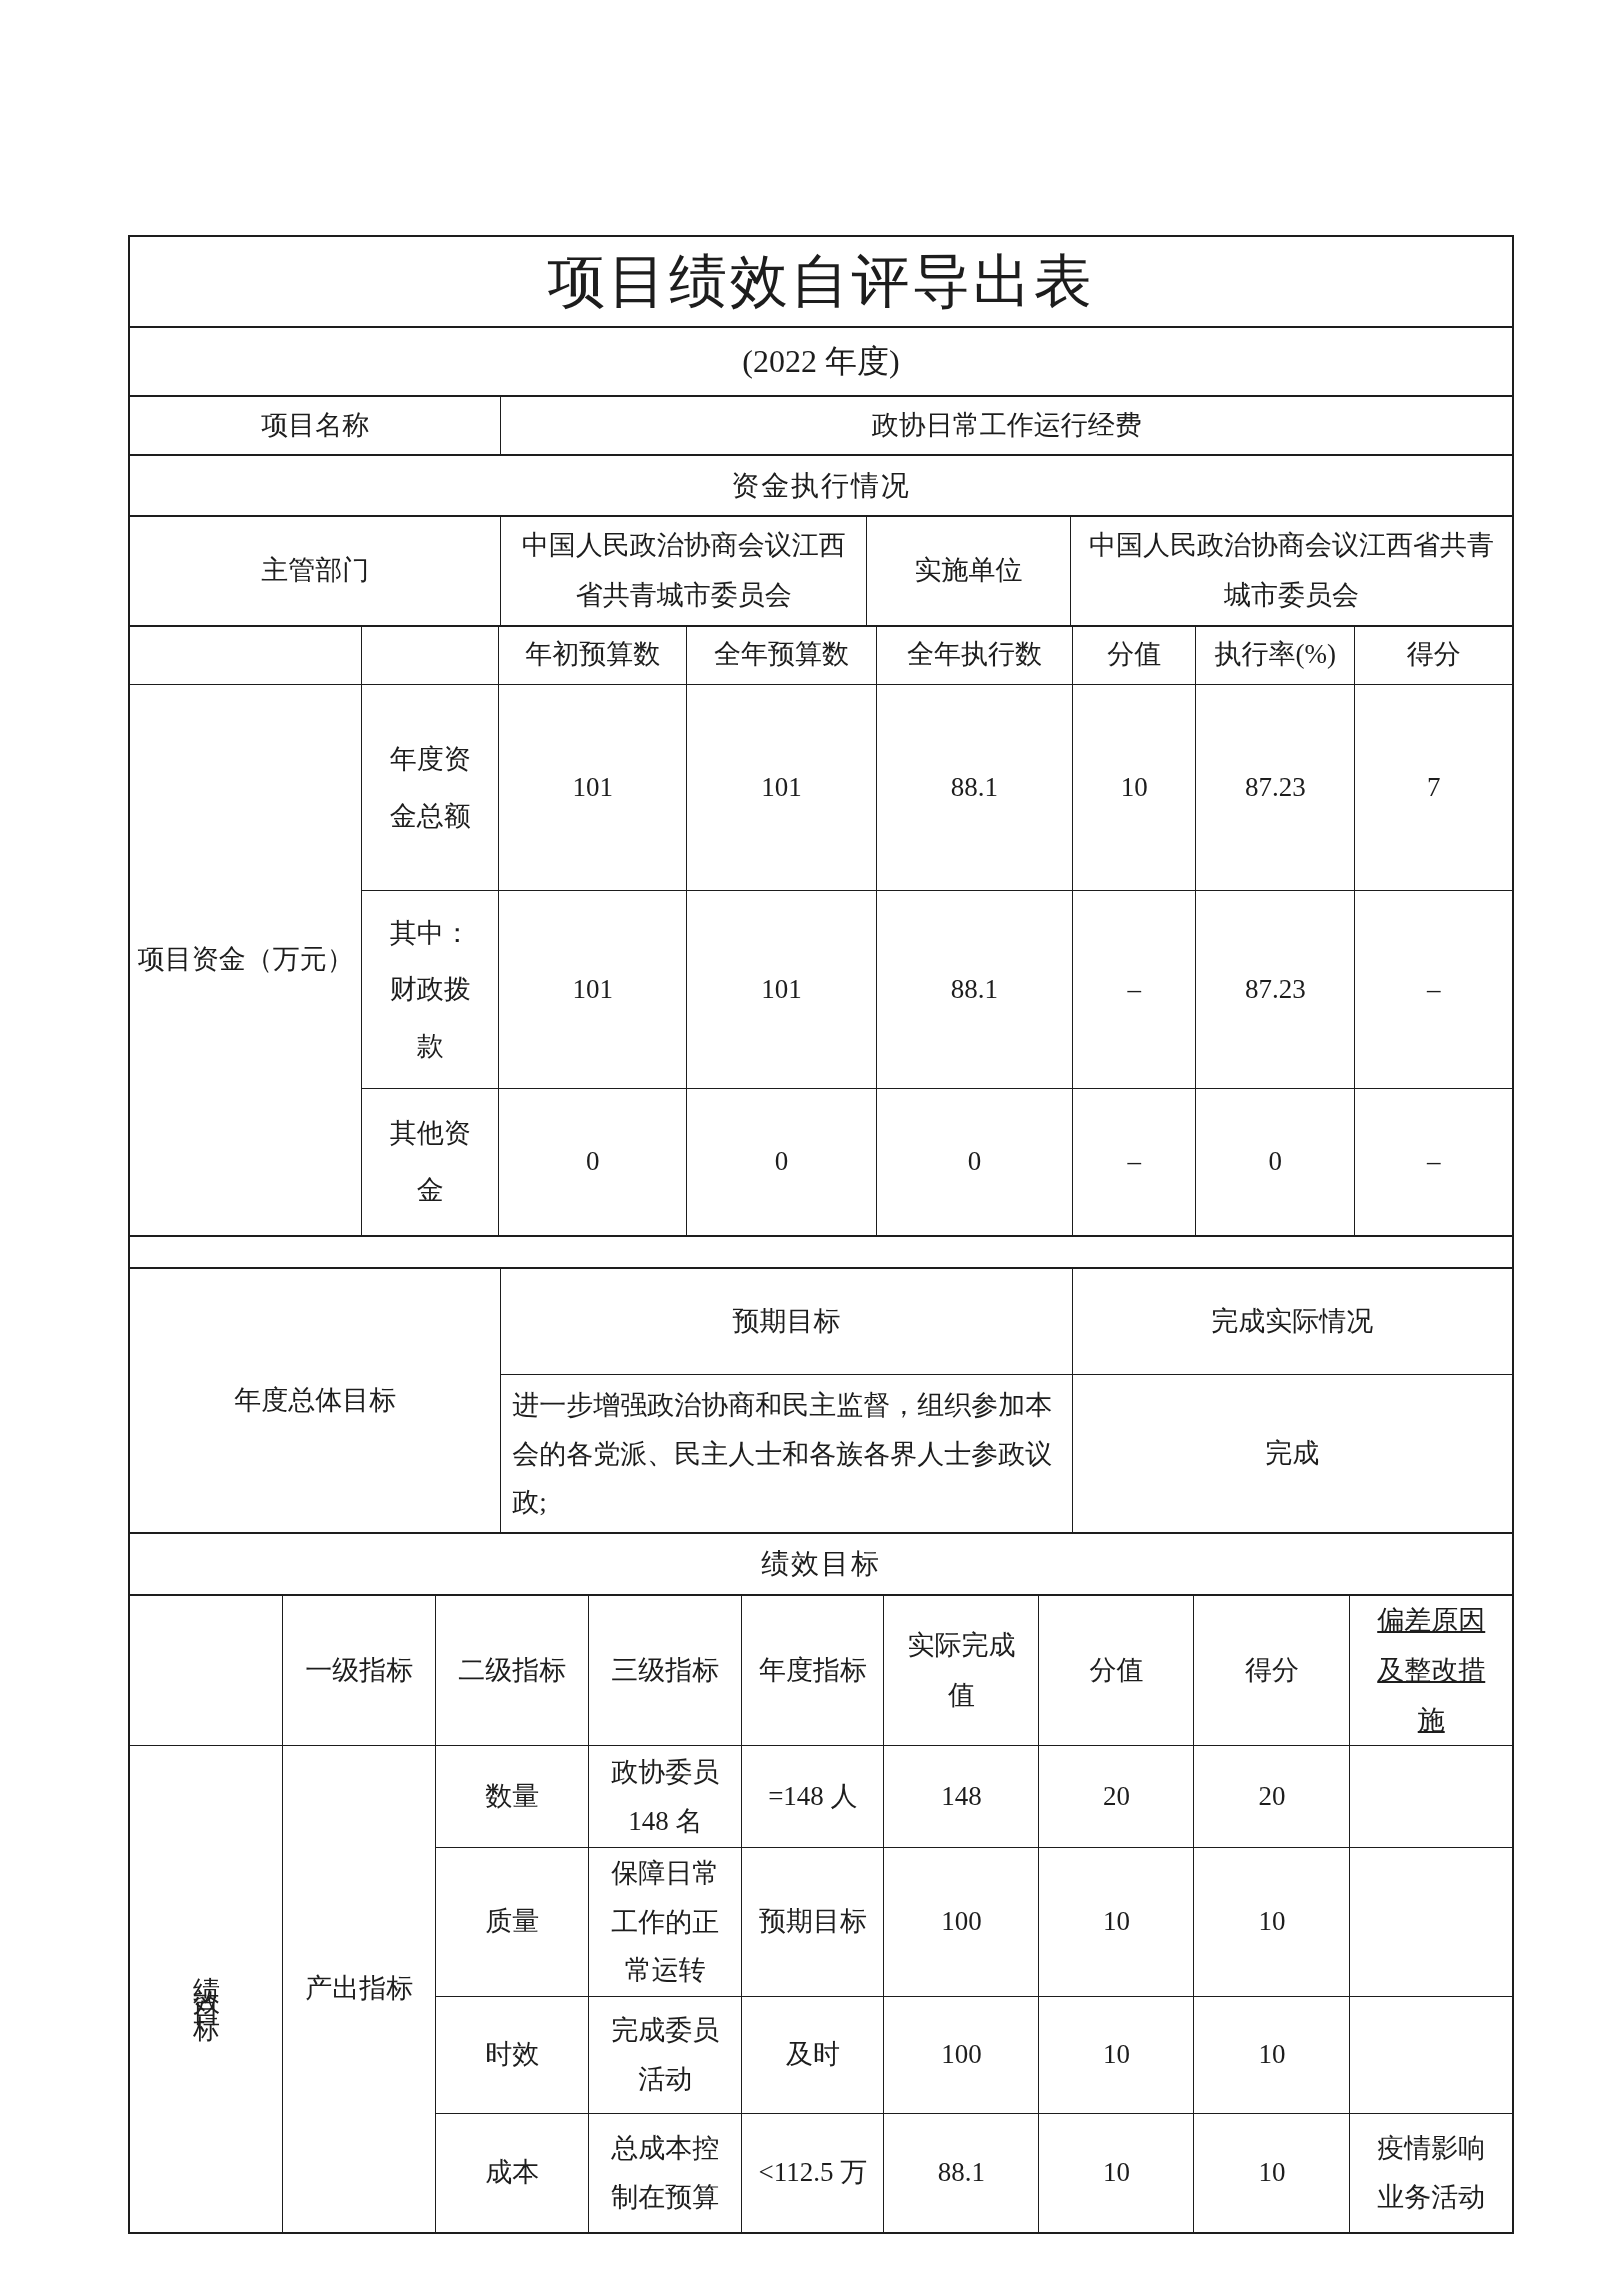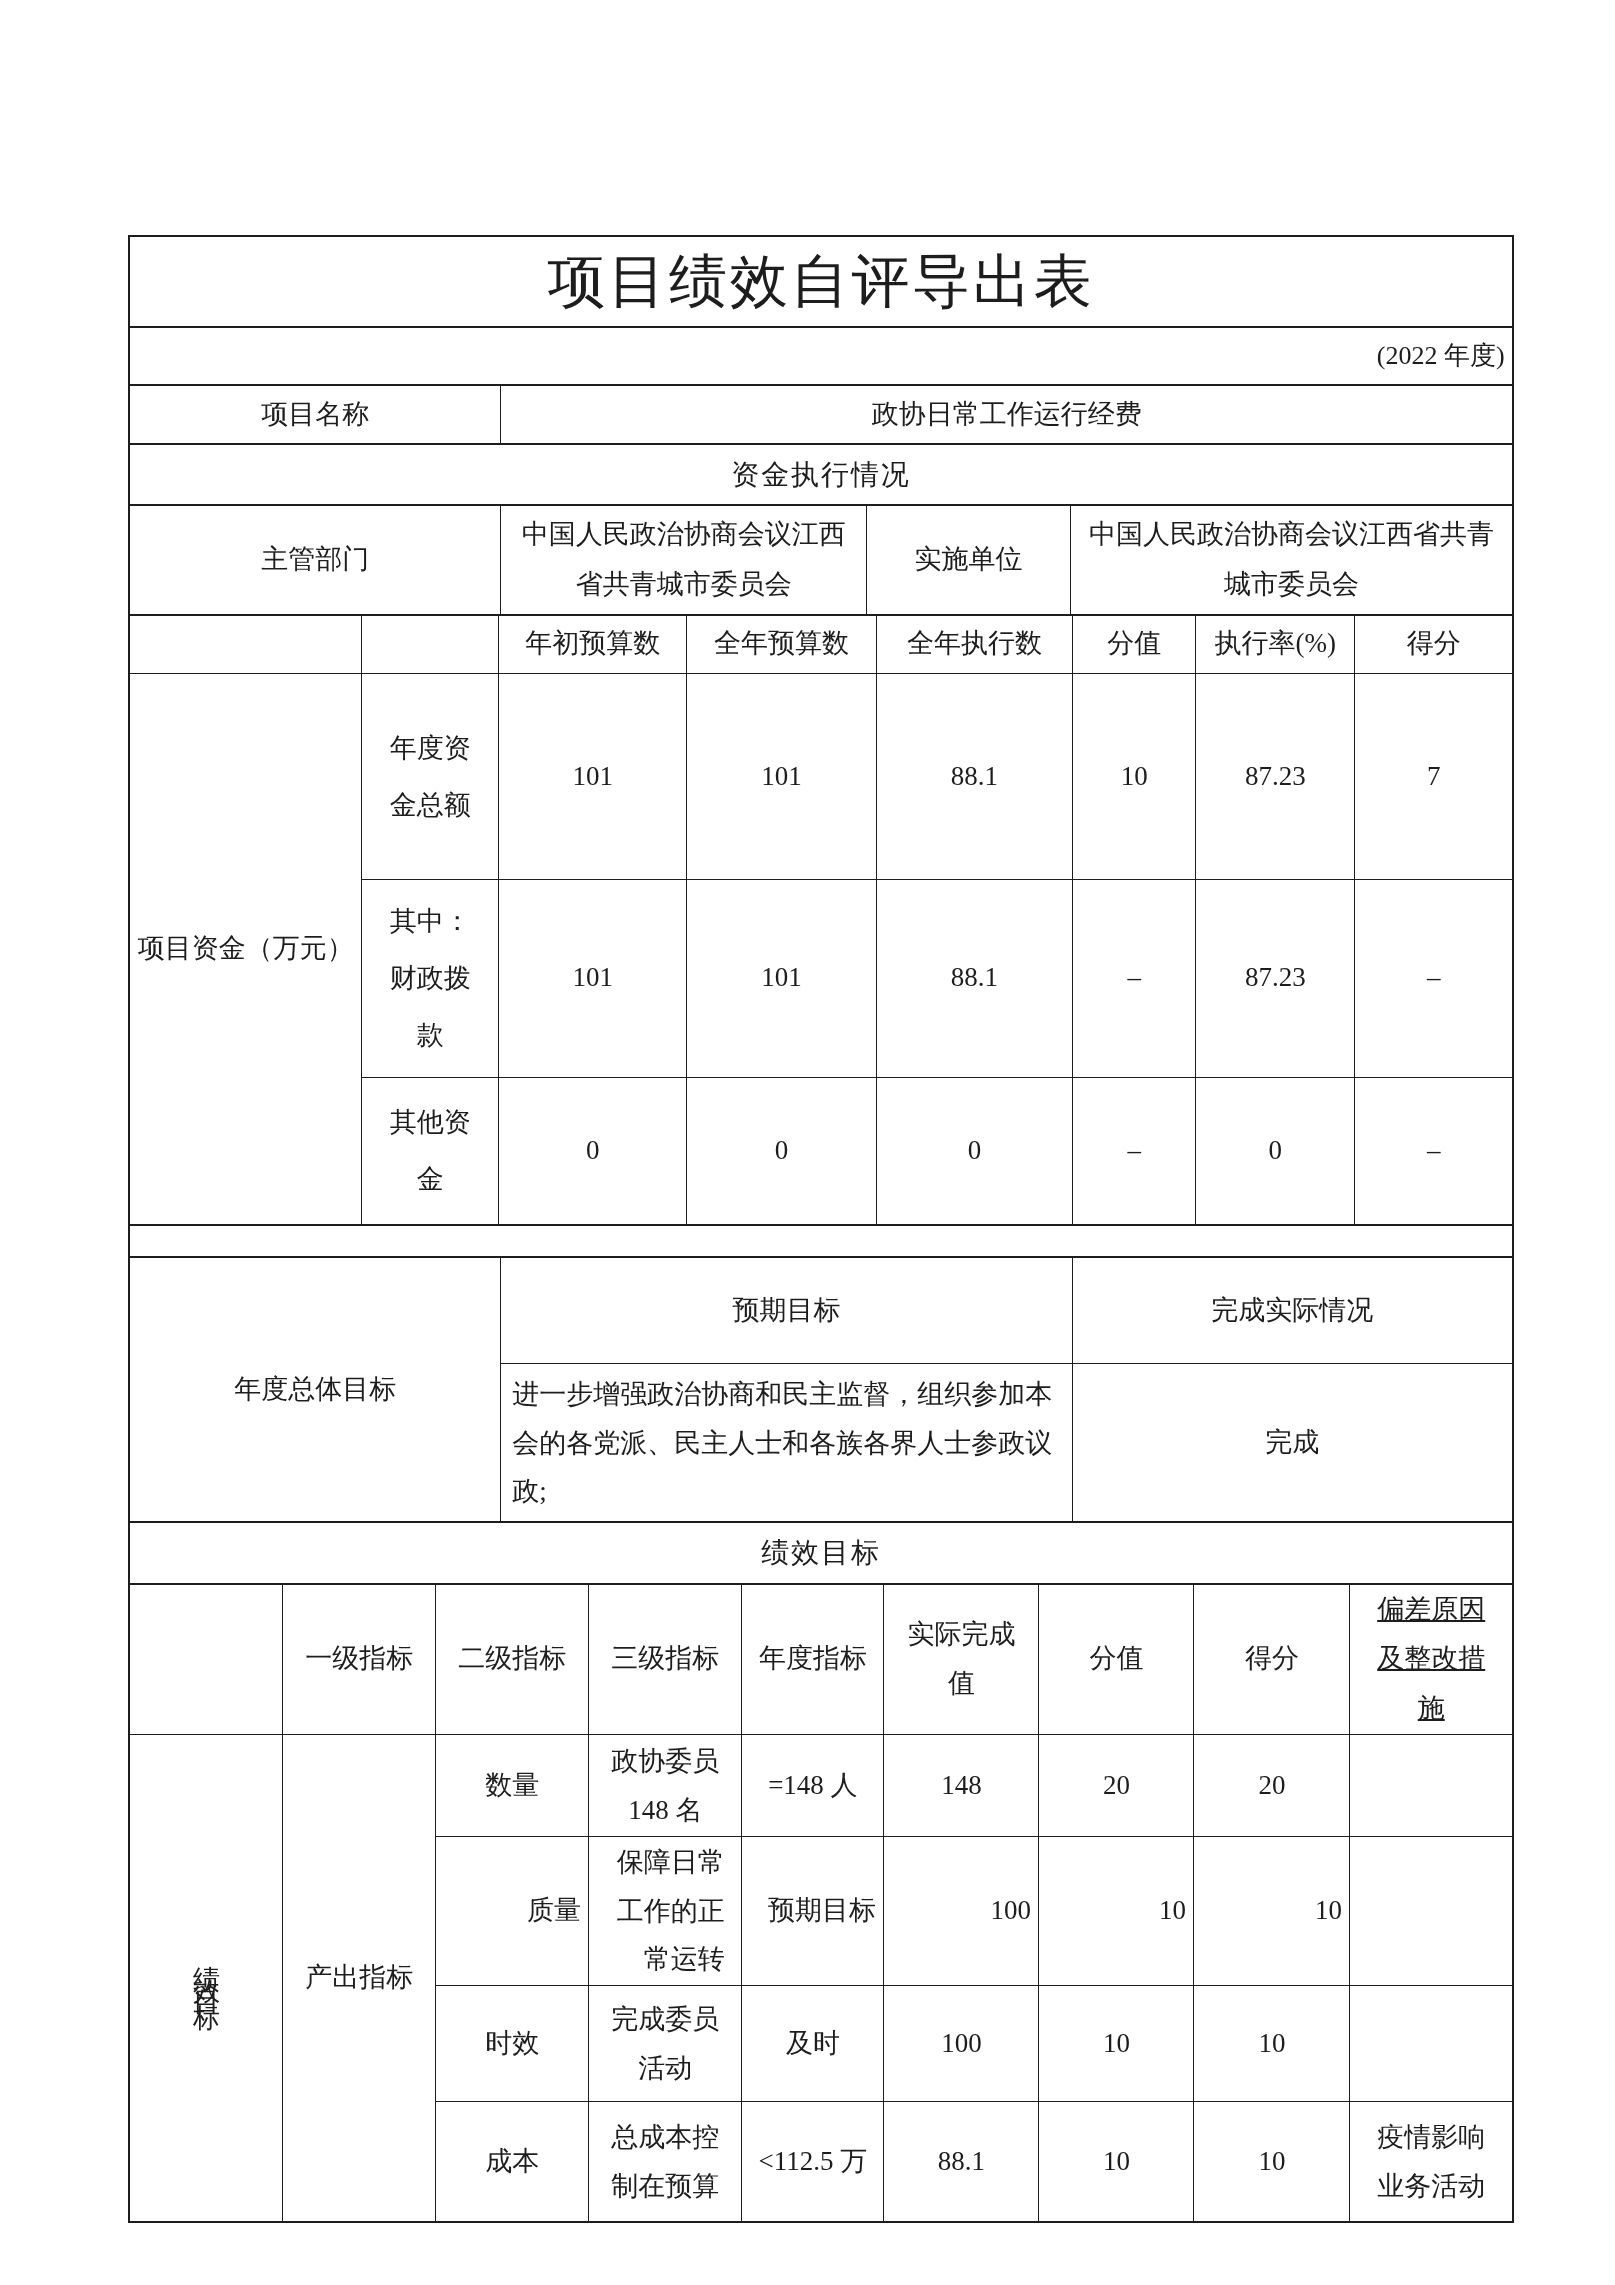--- a/index.html
+++ b/index.html
@@ -26,26 +26,26 @@
   .r-fhead td{height:45px;margin-top:32px;}
   .r-fund1 td{height:198px;}
   .r-fund2 td{height:189px;}
   .r-fund3 td{height:139px;}
   .r-spacer td{height:30px;padding:0;}
   .r-dev td{height:93px;}
   .r-goalhead td{height:98px;}
   .r-goalbody td{height:139px;}
   .r-perfhead td{height:130px;}
   .r-p1 td{height:93px;}
-  .r-p2 td{height:141px;text-align:right;}
+  .r-p2 td{height:141px;}
   .r-p3 td{height:108px;}
   .r-p4 td{height:111px;}
 
   .title-cell{font-size:58px;letter-spacing:2.8px;line-height:1.2;}
-  .subtitle-cell{font-size:26px;text-align:right;}
+  .subtitle-cell{font-size:32px;}
   .band-cell{font-size:28px;letter-spacing:1.9px;}
   .fund-sub-label{padding:0 20.4px;line-height:2.1;}
   .dev-label{padding:0 26px;}
   .lvl3{padding:0 16.7px;line-height:1.8;}
   .hdr-tight{padding:0 13px;}
   .hdr-dev{padding:0 18.6px;text-decoration:underline;}
   .ta-left{text-align:left;padding:5.6px 11px;line-height:1.8;}
   .vertical{
     writing-mode:vertical-rl;text-orientation:upright;
     letter-spacing:13px;line-height:1;display:inline-block;

